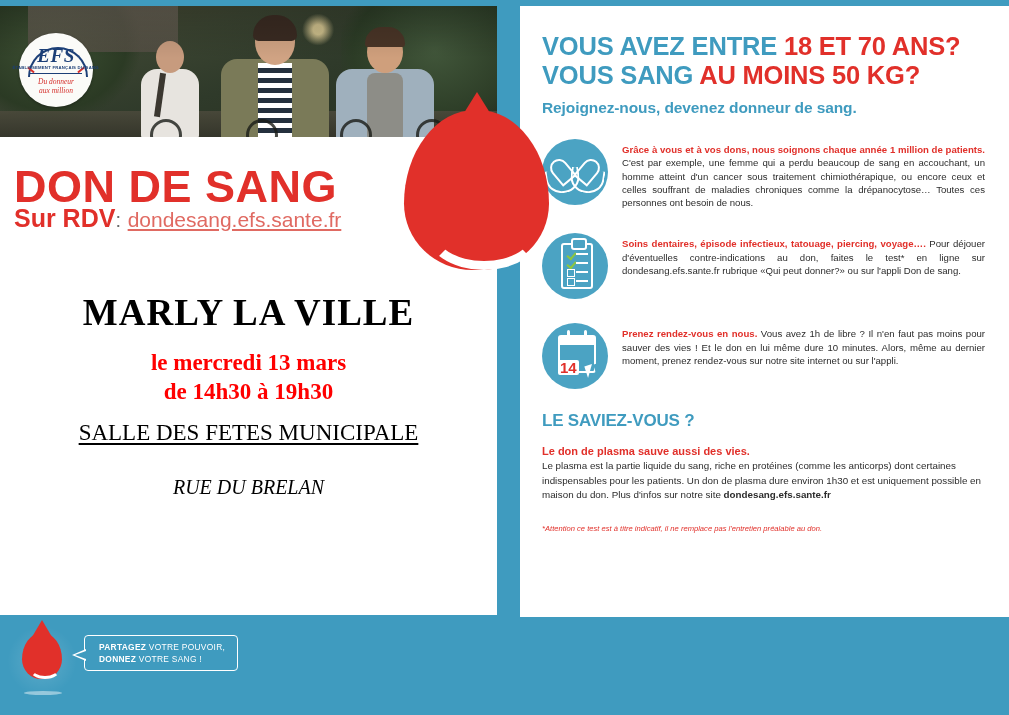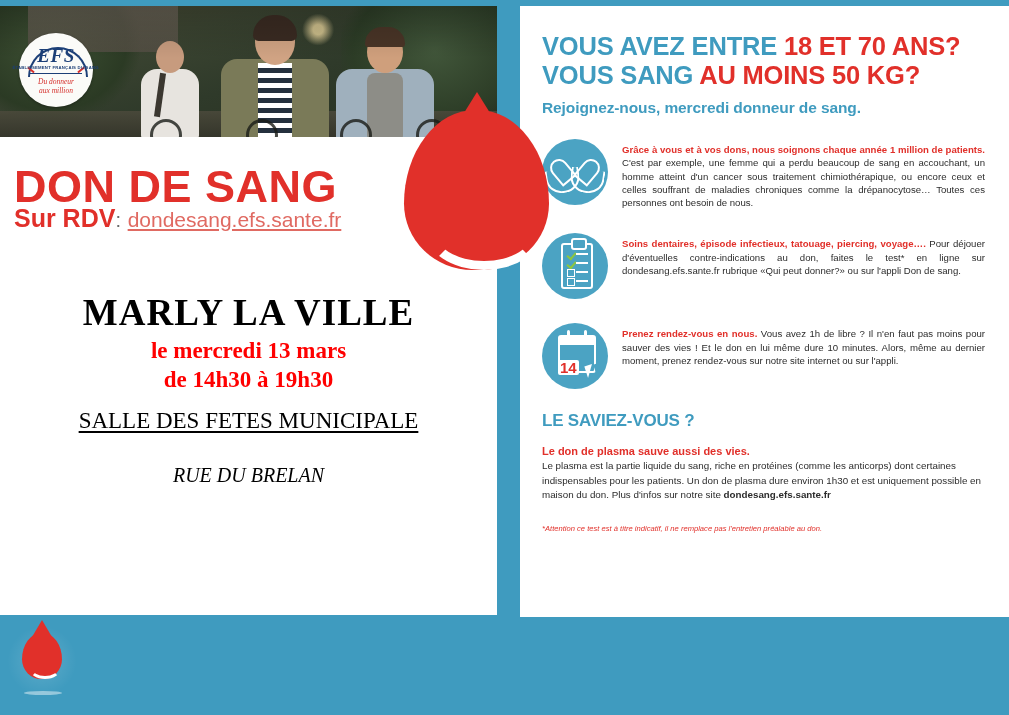--- a/index.html
+++ b/index.html
@@ -90,21 +90,21 @@
   }
   .rdv-line{position:absolute;left:14px;top:200px;font-size:24px;line-height:1;white-space:nowrap;}
   .rdv-strong{font-weight:bold;color:#e1302a;font-size:25px;}
   .rdv-colon{color:#6b6b6b;font-size:20px;}
   .rdv-url{color:#e06a62;text-decoration:underline;font-size:21px;}
 
   
   .info{position:absolute;left:0;top:288px;width:497px;text-align:center;
     font-family:"Liberation Serif", serif;color:#000;}
   .city{font-size:37px;font-weight:bold;letter-spacing:1px;line-height:1.05;}
-  .date{color:#ff0000;font-weight:bold;font-size:23px;line-height:1.25;margin-top:4px;}
+  .date{color:#ff0000;font-weight:bold;font-size:23px;line-height:1.25;margin-top:16px;}
   .venue{font-size:23px;margin-top:14px;text-decoration:underline;text-underline-offset:3px;}
   .street{font-size:20px;font-style:italic;margin-top:30px;}
 
   
   .drop{
     position:absolute;left:404px;top:110px;width:145px;height:160px;
     background:#e1302a;border-radius:52% 52% 50% 50% / 62% 62% 44% 44%;
     transform:rotate(0deg);z-index:5;
   }
   .drop::before{
@@ -280,21 +280,21 @@
     <div class="rp-inner">
 
       <div class="q-head">
         <div>
           <span>VOUS AVEZ ENTRE </span><span class="q-red">18 ET 70 ANS?</span>
         </div>
         <div>
           <span>VOUS SANG </span><span class="q-red">AU MOINS 50 KG?</span>
         </div>
       </div>
-      <div class="q-sub">Rejoignez-nous, mercredi donneur de sang.</div>
+      <div class="q-sub">Rejoignez-nous, devenez donneur de sang.</div>
 
       <div class="rows">
 
         <div class="row" style="margin-top:4px;">
           <div class="icon-wrap">
             <div class="circ"></div>
             <div class="ic-hands">
               <div class="palm-l"></div>
                 <div class="palm-r"></div>
                 <div class="heart"></div>
@@ -355,15 +355,22 @@
 
     </div>
   </div>
 
   <div class="footer">
     <div class="f-halo"></div>
     <div class="f-drop">
       <div class="sm"></div>
     </div>
     <div class="f-shadow"></div>
+    <div class="bubble">
+      <div class="tail"></div>
+      <div class="t">
+        <div><b>PARTAGEZ</b><span> VOTRE POUVOIR,</span></div>
+        <div><b>DONNEZ</b><span> VOTRE SANG !</span></div>
+      </div>
+    </div>
   </div>
 
 </div>
 
 </body></html>

